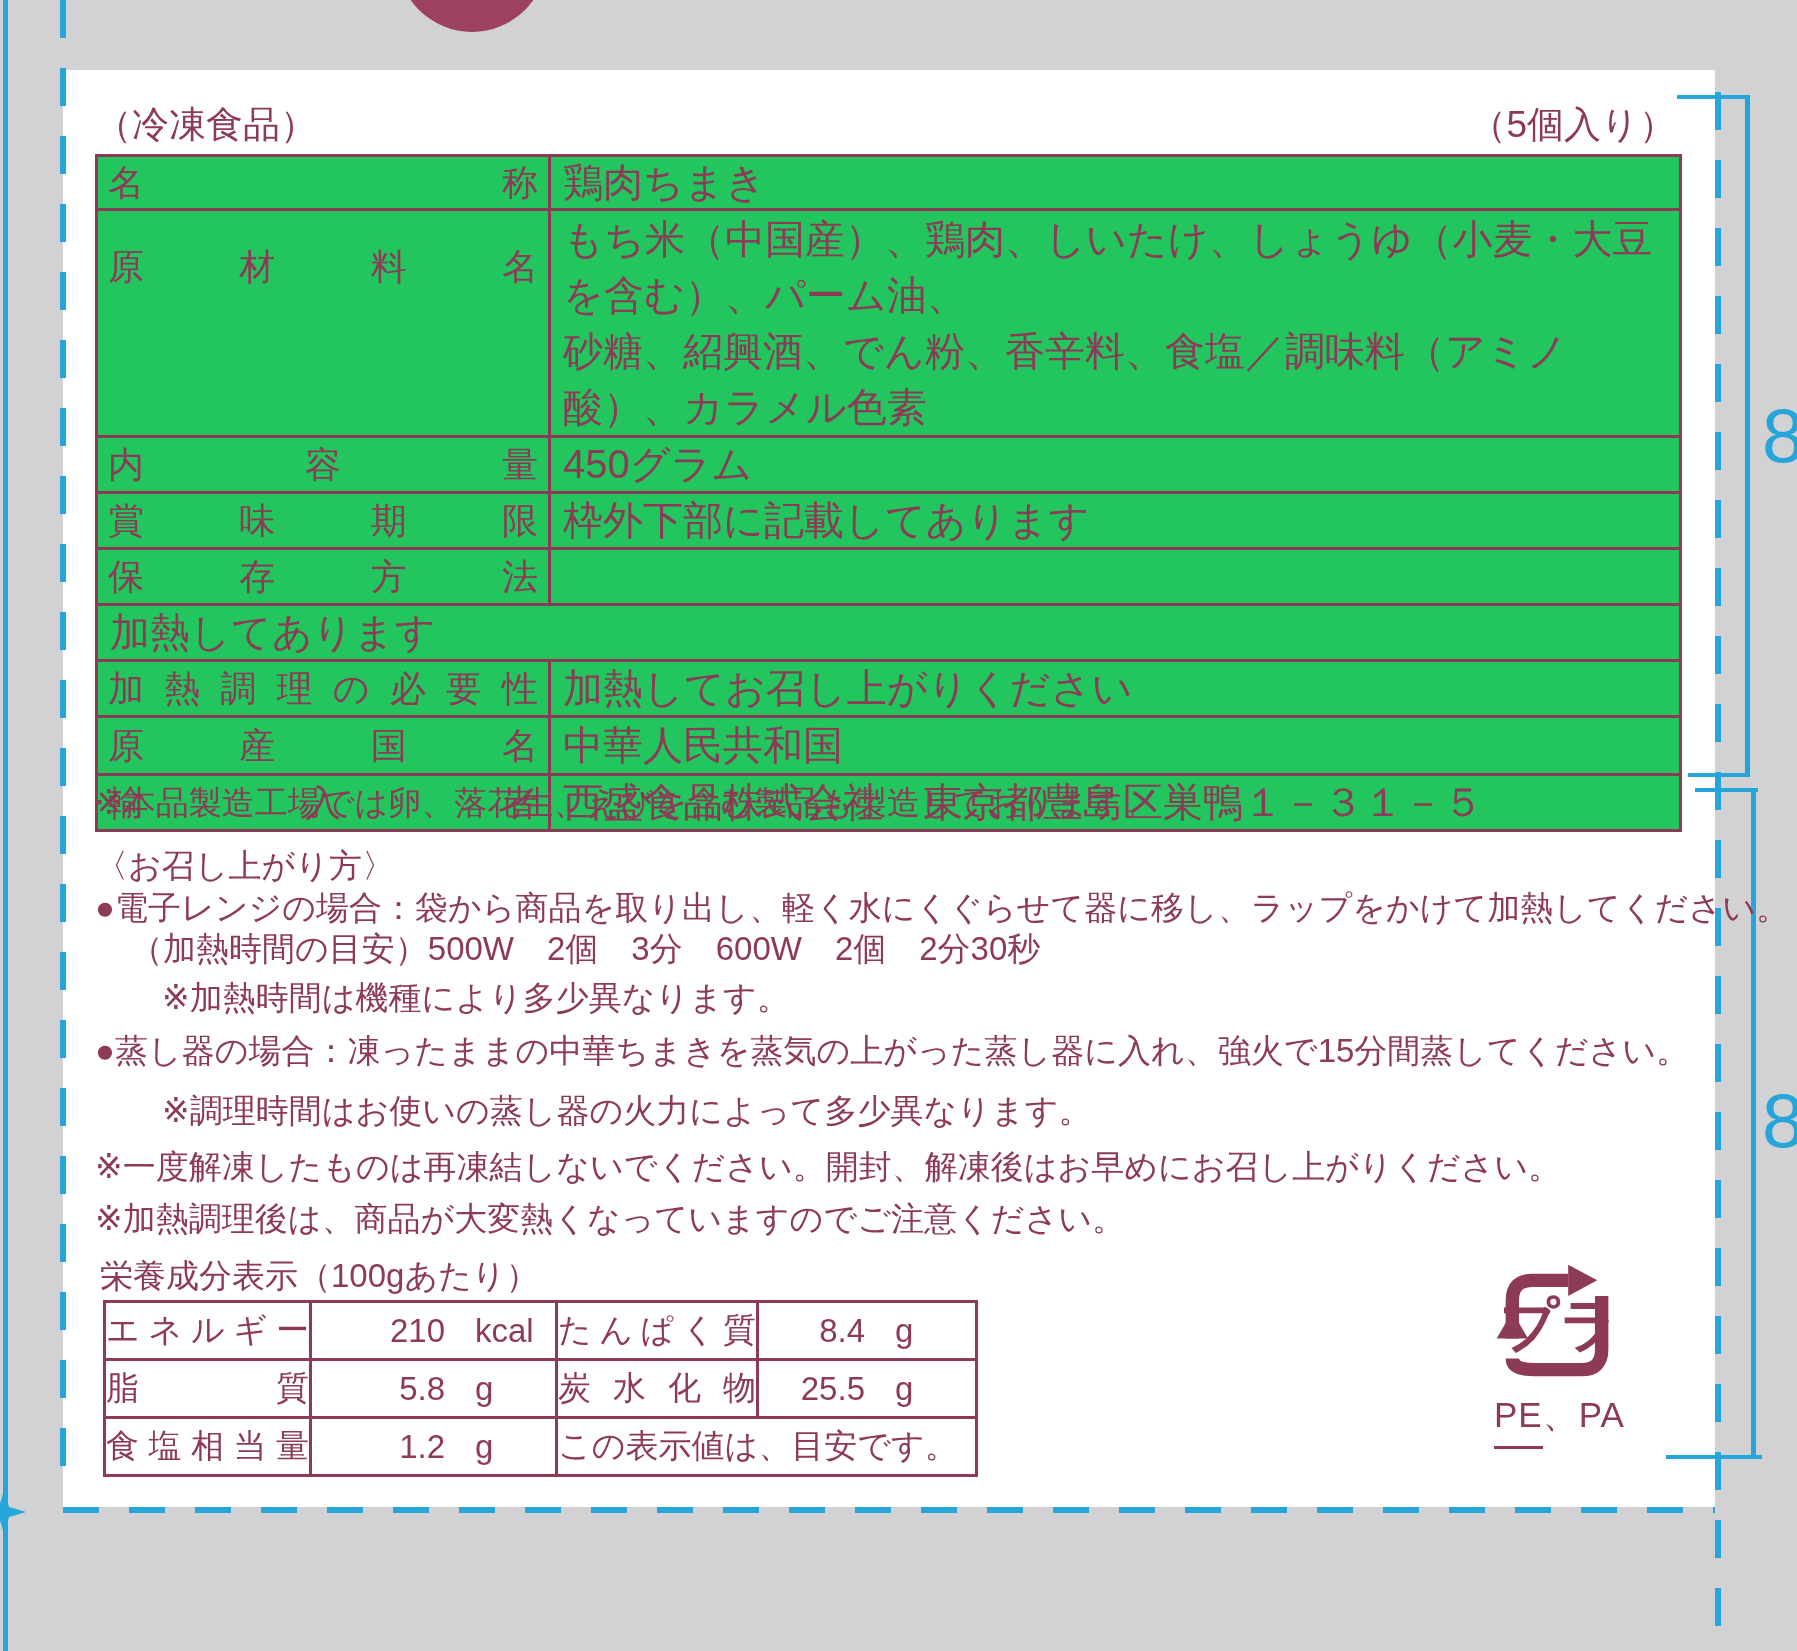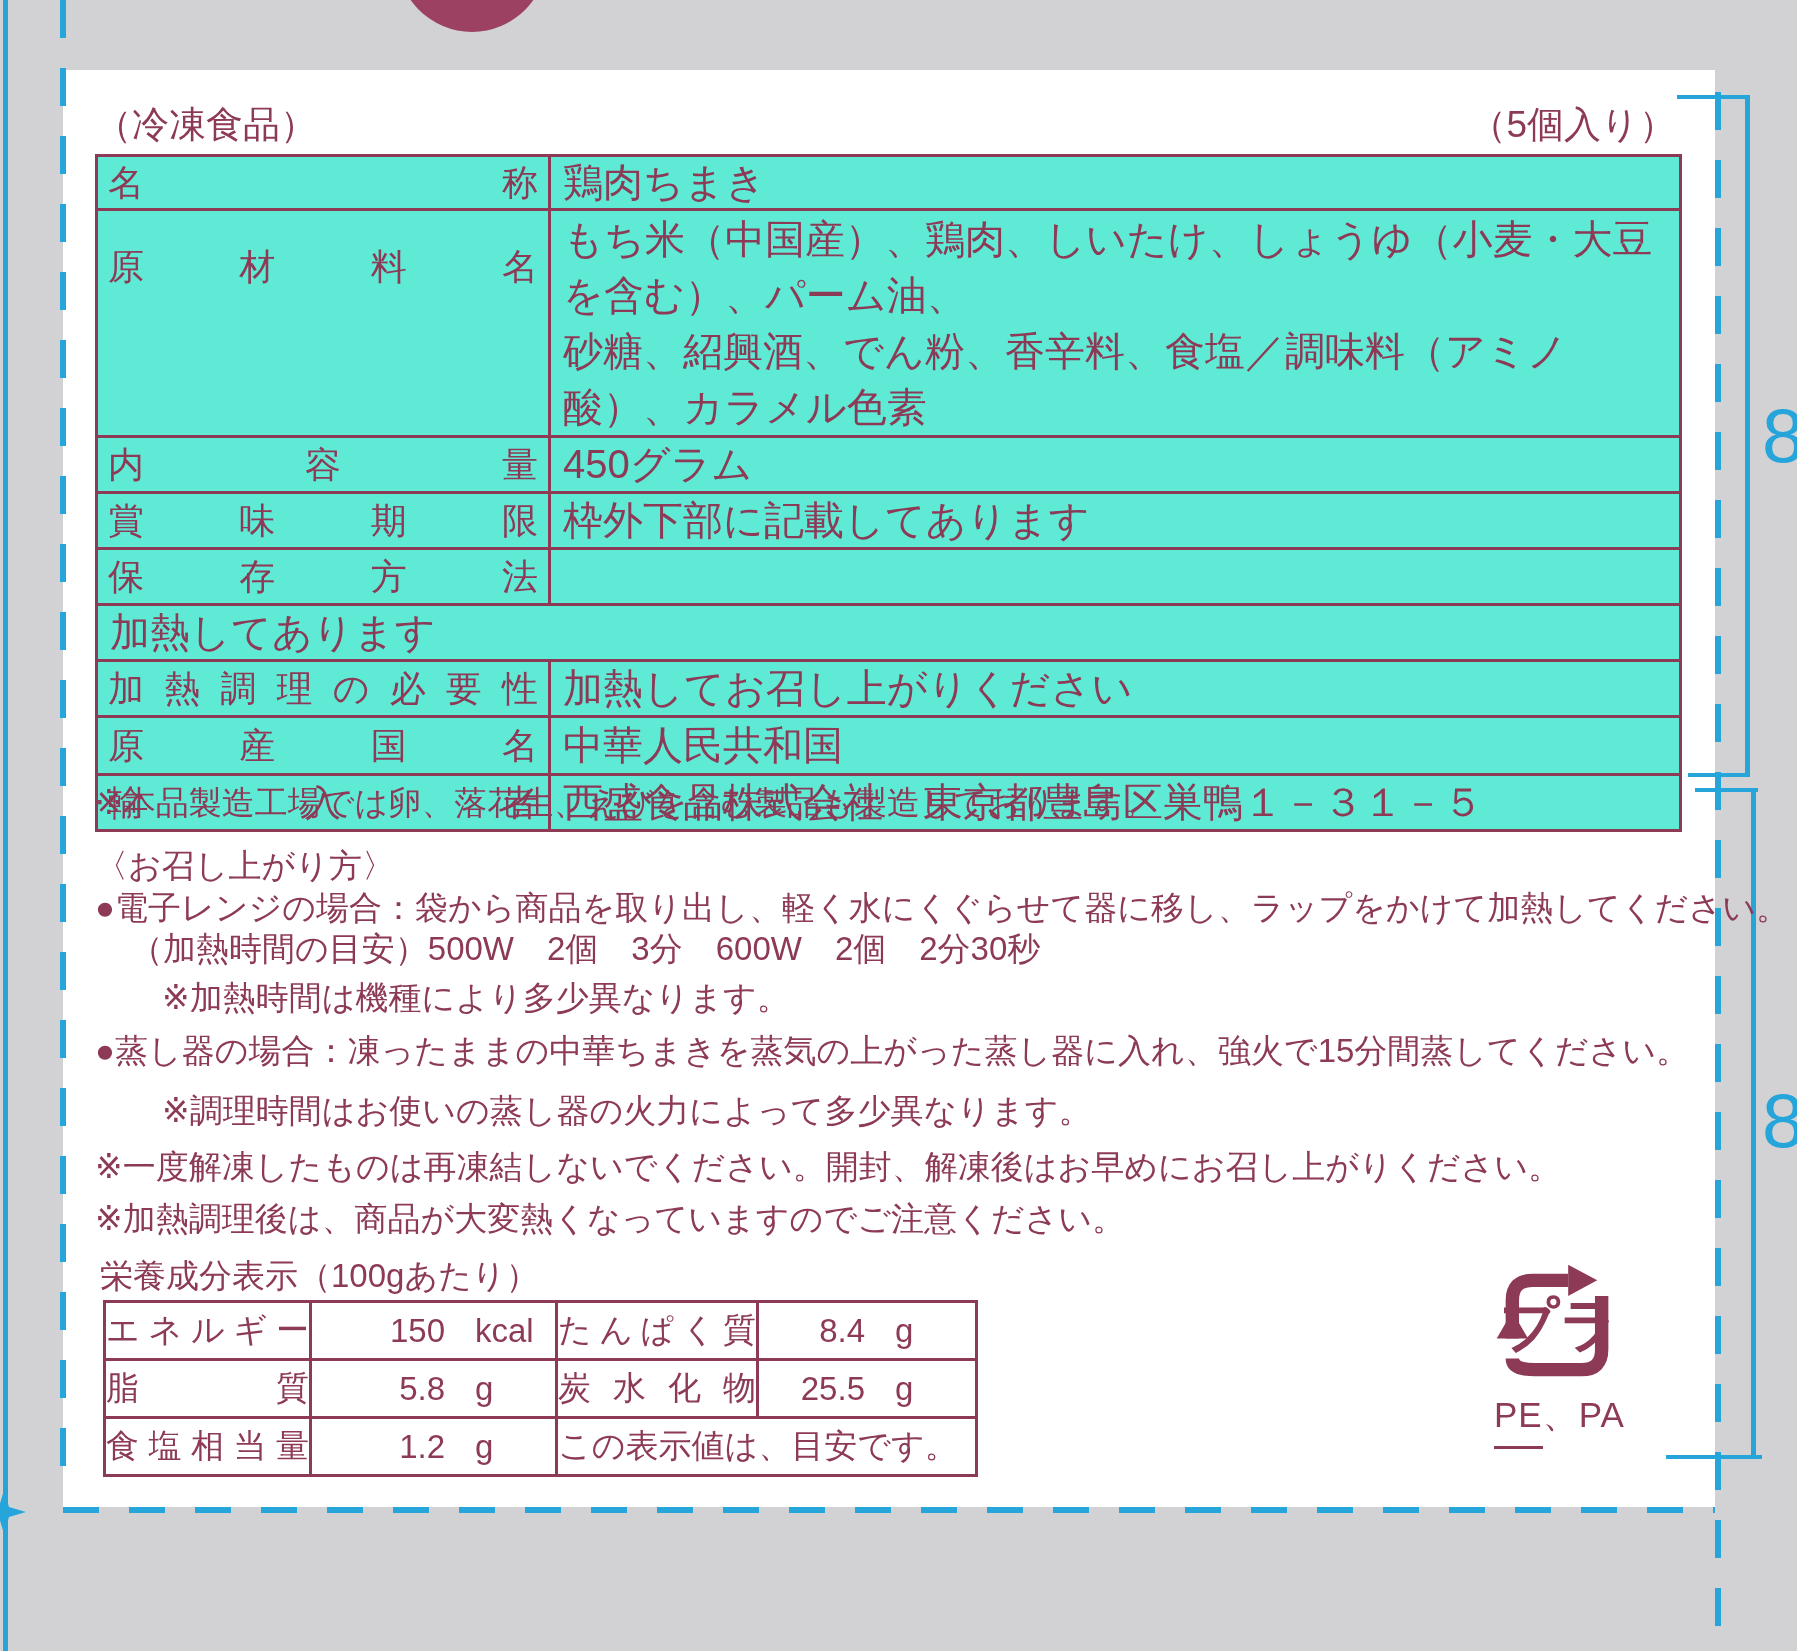--- a/index.html
+++ b/index.html
@@ -15,21 +15,21 @@
   .panel{left:63px;top:70px;width:1652px;height:1437px;background:#ffffff;}
   
   .cy{background:#25a5da;}
   .vdash{width:6px;background:repeating-linear-gradient(to bottom,#25a5da 0 38px,transparent 38px 68px);}
   .hdash{height:6px;background:repeating-linear-gradient(to right,#25a5da 0 36px,transparent 36px 66px);}
   .dim-label{color:#25a5da;font-size:76px;line-height:1;font-weight:400;}
   
   .hdr{left:95px;top:102px;width:1581px;display:flex;justify-content:space-between;
        font-size:37px;line-height:46px;gap:13px;}
   
-  .spec{left:95px;top:154px;width:1581px;border:3px solid #8d3a57;background:#5eead4;}
+  .spec{left:95px;top:154px;width:1581px;border:3px solid #8d3a57;background:#22c55e;}
   .srow{display:flex;border-top:3px solid #8d3a57;}
   .srow:first-child{border-top:none;}
   .scell-l{width:430px;flex:0 0 430px;border-right:3px solid #8d3a57;
            padding:0 10px;font-size:36px;
            text-align:justify;text-align-last:justify;}
   .scell-v{flex:1;padding:0 0 0 12px;font-size:40px;}
   .h51 .scell-l,.h51 .scell-v{line-height:51px;}
   .h53 .scell-l,.h53 .scell-v{line-height:53px;}
   .h55 .scell-l,.h55 .scell-v{line-height:55px;}
   .h112 .scell-l{line-height:112px;}
@@ -128,21 +128,21 @@
 <div class="abs note" style="left:95px;top:1146px;">※一度解凍したものは再凍結しないでください。開封、解凍後はお早めにお召し上がりください。</div>
 <div class="abs note" style="left:95px;top:1198px;">※加熱調理後は、商品が大変熱くなっていますのでご注意ください。</div>
 
 <div class="abs ntitle">栄養成分表示（100gあたり）</div>
 <table class="nut">
   <tbody>
       <tr>
     <td class="nl c1">エネルギー</td>
     <td class="c2">
           <div class="nv">
-            <span>150</span>
+            <span>210</span>
             <span class="unit">kcal</span>
           </div>
         </td>
     <td class="nl c3">たんぱく質</td>
     <td class="c4">
           <div class="nv">
             <span>8.4</span>
             <span class="unit">g</span>
           </div>
         </td>

